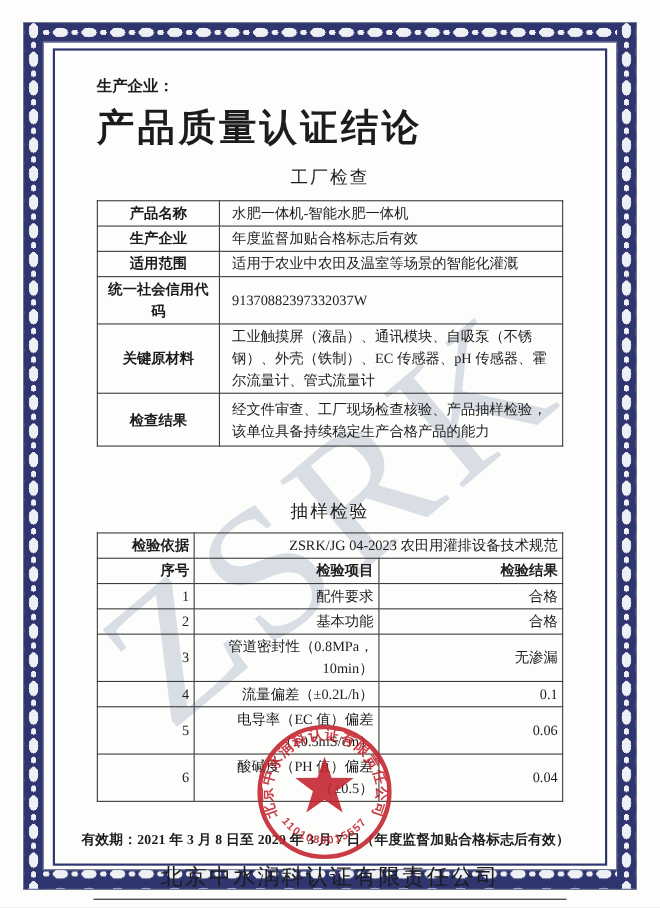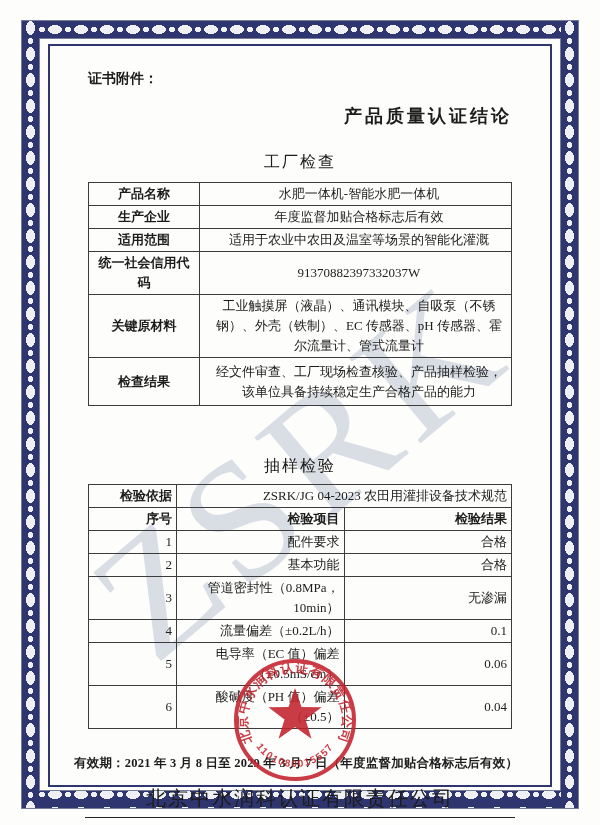--- a/index.html
+++ b/index.html
@@ -39,33 +39,33 @@
     position:absolute;left:10px;top:385px;width:580px;text-align:center;
     font-size:170px;line-height:170px;font-family:"Liberation Serif",serif;
     color:rgba(163,174,196,0.40);letter-spacing:10px;
     transform:rotate(-40deg);transform-origin:center;
     pointer-events:none;z-index:1;user-select:none;
   }
   
   .content{position:absolute;top:46px;left:50px;right:50px;bottom:40px;z-index:2;padding:0 38px;}
   .attachment{margin-top:24px;font-size:14px;font-weight:bold;}
   .title{
-    margin:10px 0 0;text-align:right;font-size:18px;line-height:36px;
+    margin:10px 0 0;text-align:left;font-size:34px;line-height:36px;
     font-weight:bold;letter-spacing:3px;font-family:"Liberation Sans",sans-serif;
   }
   .section-h{
     margin:16px 0 0;text-align:center;font-size:16px;line-height:24px;
     font-weight:normal;letter-spacing:2px;font-family:"Liberation Sans",sans-serif;
   }
   .section-h.sampling{margin-top:48px;}
   table{border-collapse:collapse;width:424px;table-layout:fixed;}
   td{border:1px solid #3c3c3c;font-size:13px;line-height:20px;padding:1px 4px;vertical-align:middle;}
   .t1{margin-top:8px;}
   .t1 .lab{width:102px;text-align:center;font-weight:600;}
-  .t1 .val{text-align:center;padding-left:11px;}
+  .t1 .val{text-align:left;padding-left:11px;}
   .t1 tr.r25{height:23px;}
   .t1 tr.r44{height:44px;}
   .t1 tr.r48{height:48px;}
   .t2{margin-top:6px;}
   .t2 td{text-align:right;margin-left:36px;}
   .t2 .c1{width:79px;}
   .t2 .c2{width:224px;}
   .t2 .c3{width:97px;}
   .t2 tr{height:23px;}
   .t2 tr.basis{height:22px;}
@@ -92,21 +92,21 @@
   <div class="band"></div>
   <div class="band-v left"></div>
   <div class="band-v right"></div>
   <div class="band-hole"></div>
   <div class="frame"></div>
 
   <div class="watermark">ZSRK</div>
 
   <div class="content">
 
-    <div class="attachment">证书附件：</div>
+    <div class="attachment">生产企业：</div>
 
     <h1 class="title">产品质量认证结论</h1>
 
     <h2 class="section-h">工厂检查</h2>
 
     <table class="t1">
       <tbody>
           <tr class="r25">
         <td class="lab">产品名称</td>
         <td class="val">水肥一体机-智能水肥一体机</td>

